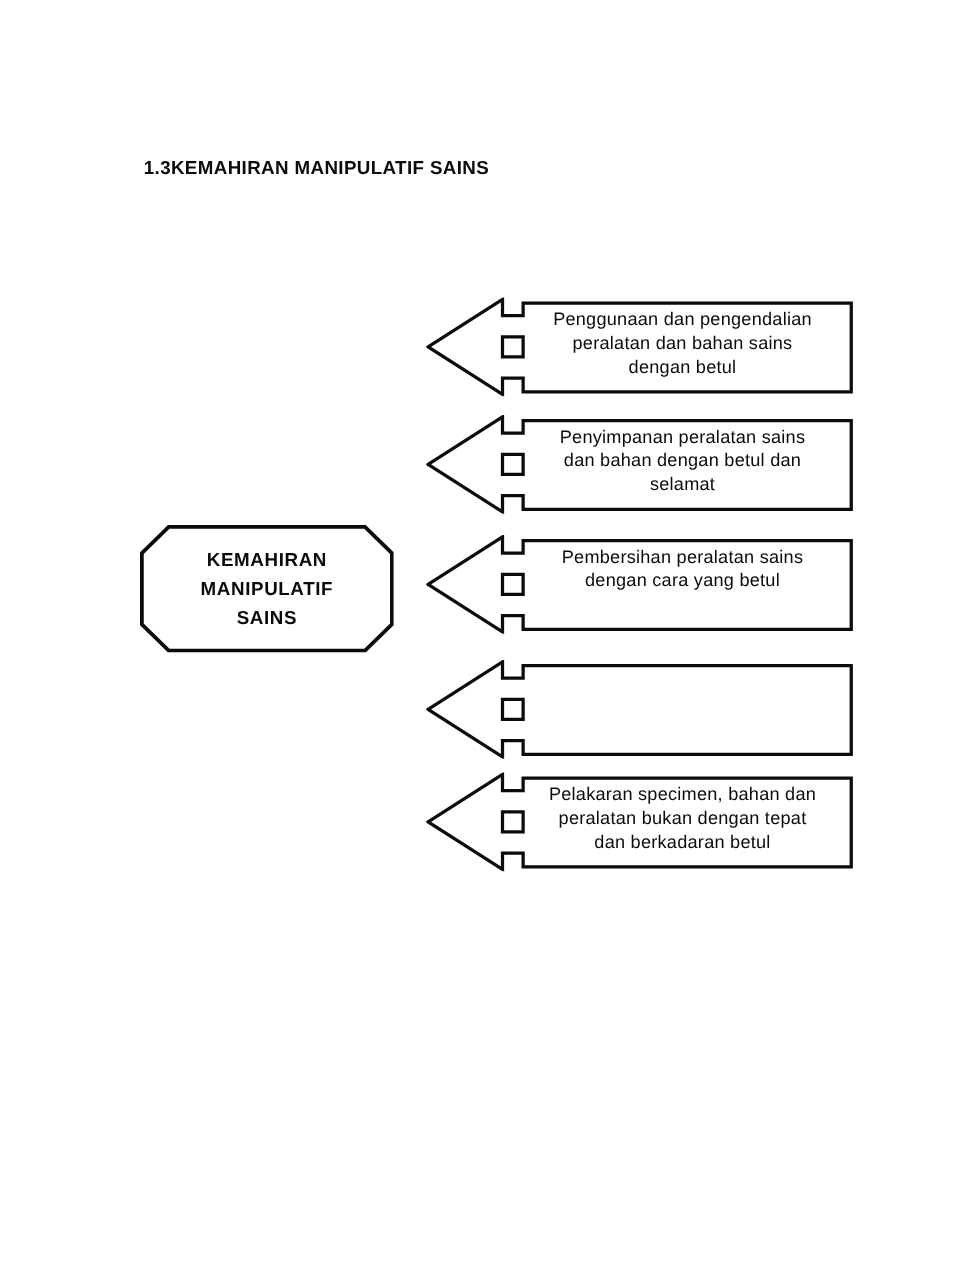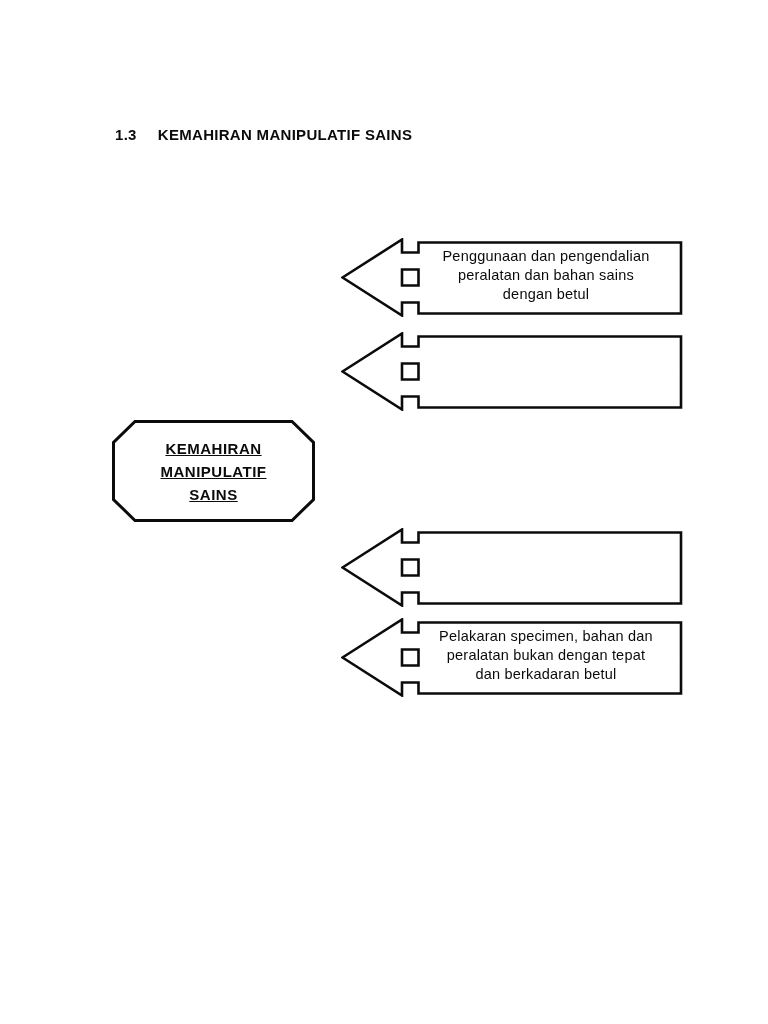--- a/index.html
+++ b/index.html
@@ -19,21 +19,21 @@
   .heading {
     position: absolute;
     left: 115px;
     top: 126px;
     display: flex;
     font-size: 15px;
     font-weight: bold;
     letter-spacing: 0.3px;
     white-space: nowrap;
   }
-  .heading .num { margin-right: 21px; }
+  .heading .num { margin-right: 0; }
 
   .center-node {
     position: absolute;
     left: 112px;
     top: 420px;
     width: 203px;
     height: 102px;
   }
   .center-node svg {
     position: absolute;
@@ -46,21 +46,20 @@
     width: 100%; height: 100%;
     display: flex;
     align-items: center;
     justify-content: center;
     text-align: center;
     font-size: 15px;
     font-weight: bold;
     line-height: 23px;
     letter-spacing: 0.5px;
     white-space: pre-line;
-    text-decoration: underline;
   }
 
   .branch {
     position: absolute;
     left: 341px;
     width: 342px;
     height: 79px;
   }
   .branch svg {
     position: absolute;
@@ -110,22 +109,32 @@
     </svg>
     <div class="branch-label">Penggunaan dan pengendalian
 peralatan dan bahan sains
 dengan betul</div>
   </div>
 
   <div class="branch b2">
     <svg width="342" height="79" viewBox="0 0 342 79">
       <path fill-rule="evenodd" fill="#ffffff" stroke="#0b0b0b" stroke-width="2.6" stroke-linejoin="miter" d="M 1.5 39.5 L 61 1.5 L 61 14.5 L 77.5 14.5 L 77.5 4.5 L 340 4.5 L 340 75.5 L 77.5 75.5 L 77.5 64.5 L 61 64.5 L 61 77.5 Z M 61 31.5 L 77.5 31.5 L 77.5 47.5 L 61 47.5 Z"></path>
     </svg>
+    <div class="branch-label">Penyimpanan peralatan sains
+dan bahan dengan betul dan
+selamat</div>
   </div>
 
+  <div class="branch b3">
+    <svg width="342" height="79" viewBox="0 0 342 79">
+      <path fill-rule="evenodd" fill="#ffffff" stroke="#0b0b0b" stroke-width="2.6" stroke-linejoin="miter" d="M 1.5 39.5 L 61 1.5 L 61 14.5 L 77.5 14.5 L 77.5 4.5 L 340 4.5 L 340 75.5 L 77.5 75.5 L 77.5 64.5 L 61 64.5 L 61 77.5 Z M 61 31.5 L 77.5 31.5 L 77.5 47.5 L 61 47.5 Z"></path>
+    </svg>
+    <div class="branch-label">Pembersihan peralatan sains
+dengan cara yang betul</div>
+  </div>
 
   <div class="branch b4">
     <svg width="342" height="79" viewBox="0 0 342 79">
       <path fill-rule="evenodd" fill="#ffffff" stroke="#0b0b0b" stroke-width="2.6" stroke-linejoin="miter" d="M 1.5 39.5 L 61 1.5 L 61 14.5 L 77.5 14.5 L 77.5 4.5 L 340 4.5 L 340 75.5 L 77.5 75.5 L 77.5 64.5 L 61 64.5 L 61 77.5 Z M 61 31.5 L 77.5 31.5 L 77.5 47.5 L 61 47.5 Z"></path>
     </svg>
   </div>
 
   <div class="branch b5">
     <svg width="342" height="79" viewBox="0 0 342 79">
       <path fill-rule="evenodd" fill="#ffffff" stroke="#0b0b0b" stroke-width="2.6" stroke-linejoin="miter" d="M 1.5 39.5 L 61 1.5 L 61 14.5 L 77.5 14.5 L 77.5 4.5 L 340 4.5 L 340 75.5 L 77.5 75.5 L 77.5 64.5 L 61 64.5 L 61 77.5 Z M 61 31.5 L 77.5 31.5 L 77.5 47.5 L 61 47.5 Z"></path>

